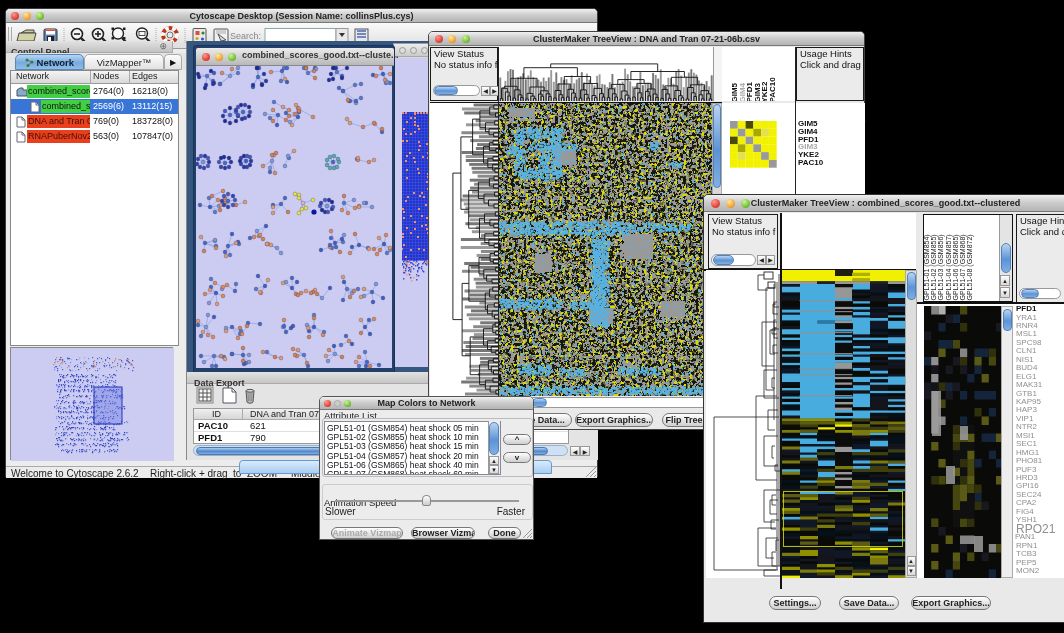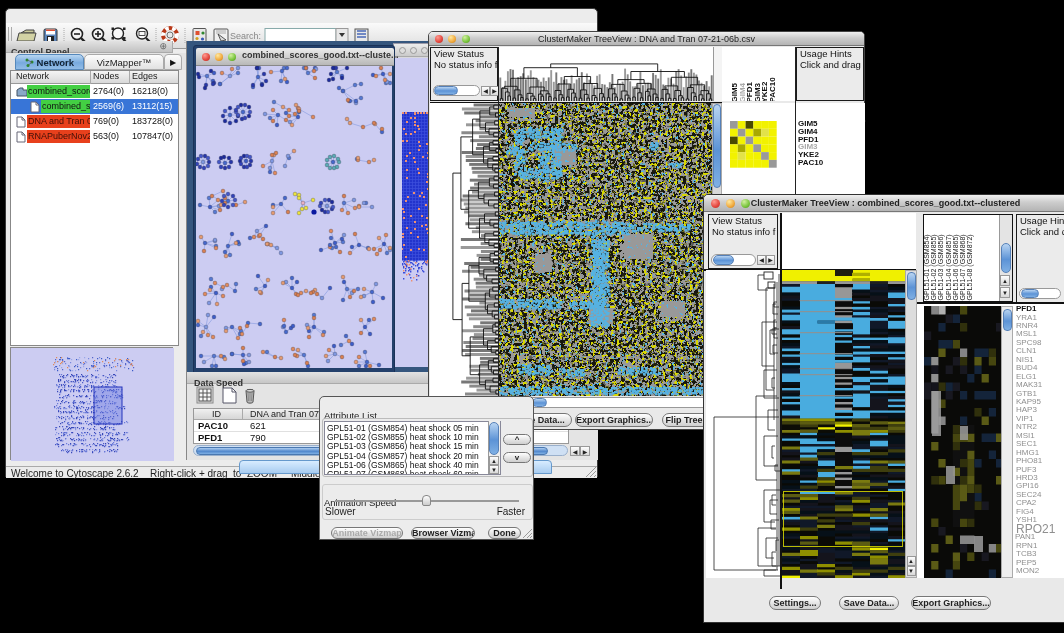--- a/index.html
+++ b/index.html
@@ -6,20 +6,26 @@
 .tl{width:8px;height:8px;border-radius:50%;position:absolute;top:3px;}
 .mactitle{background:linear-gradient(#f0f0f0,#cdcdcd 45%,#b4b4b4);border-bottom:1px solid #777;border-radius:4px 4px 0 0;}
 .mactitle div{white-space:nowrap;overflow:hidden;}
 .pill{position:absolute;border:1px solid #777;border-radius:8px;background:linear-gradient(#fff,#e8e8e8 45%,#cfcfcf);text-align:center;font-size:9px;font-weight:bold;color:#222;white-space:nowrap;overflow:hidden;}
 .sbtrack{position:absolute;background:#fff;border:1px solid #999;border-radius:7px;}
 .sbthumb{position:absolute;background:linear-gradient(#b8d4f2,#5c93d6 55%,#7fb0e4);border:1px solid #5580b8;border-radius:6px;}
 .arrbox{position:absolute;background:linear-gradient(#fdfdfd,#d8d8d8);border:1px solid #999;font-size:6px;color:#222;text-align:center;line-height:9px;}
 .blkpanel{position:absolute;background:#ebebeb;border:1px solid #1a1a1a;font-size:9.5px;color:#111;line-height:10.5px;padding:1px 0 0 3px;white-space:nowrap;overflow:hidden;}
 </style></head><body>
 <div class="abs" style="left:5px;top:8px;width:593px;height:469px;background:#ececec;border:1px solid #3a3a3a;border-radius:5px 5px 0 0;box-shadow:0 0 0 1px #000;">
+    <div class="abs mactitle" style="left:0;top:0;width:100%;height:14px;">
+      <div class="tl" style="left:5px;background:radial-gradient(circle at 35% 30%,#ff9a90,#e2453c 60%,#b03028);"></div>
+      <div class="tl" style="left:17px;background:radial-gradient(circle at 35% 30%,#ffe9a0,#f0a83c 60%,#c07818);"></div>
+      <div class="tl" style="left:30px;background:radial-gradient(circle at 35% 30%,#d2f0a0,#78c43c 60%,#4a8c18);"></div>
+      <div style="text-align:center;font-size:9px;font-weight:bold;color:#222;line-height:14px;">Cytoscape Desktop (Session Name: collinsPlus.cys)</div>
+    </div>
     <div class="abs" style="left:0;top:14px;width:100%;height:26px;background:linear-gradient(#fafafa,#dedede);border-bottom:1px solid #999;">
       <div class="abs" style="left:2px;top:4px;width:4px;height:18px;border-left:1px solid #aaa;border-right:1px solid #aaa;"></div>
       <svg class="abs" style="left:8px;top:2px;" width="360" height="22" xmlns="http://www.w3.org/2000/svg">
 <g>
           <path d="M7 8 L12 5 L20 5 L20 8 Z" fill="#c8c89a" stroke="#444"></path>
           <path d="M5 8 L22 8 L20 16 L3 16 Z" fill="#d2d2a4" stroke="#444"></path>
         </g>
 <g>
           <rect x="30" y="4" width="13" height="13" rx="1.5" fill="#5c84b8" stroke="#333"></rect>
           <rect x="32" y="4.5" width="9" height="5" fill="#fff"></rect>
@@ -702,21 +708,21 @@
                 <circle cx="103" cy="147" r="1.9"></circle>
                 <circle cx="103" cy="132" r="1.9"></circle>
                 <circle cx="117" cy="134" r="1.9"></circle>
               </g>
             </g>
             <circle cx="118" cy="146" r="2.6" fill="#0918a0"></circle>
           </svg></div>
       </div>
     </div>
     <div class="abs" style="left:180px;top:363px;width:412px;height:88px;background:#e4e4e4;border-left:1px solid #888;">
-      <div style="height:12px;background:linear-gradient(#e2e2e2,#c6c6c6);border-bottom:1px solid #aaa;"><span style="font-size:9px;font-weight:bold;color:#333;margin-left:7px;line-height:12px;display:inline-block;">Data Speed</span></div>
+      <div style="height:12px;background:linear-gradient(#e2e2e2,#c6c6c6);border-bottom:1px solid #aaa;"><span style="font-size:9px;font-weight:bold;color:#333;margin-left:7px;line-height:12px;display:inline-block;">Data Export</span></div>
       <svg class="abs" style="left:9px;top:14px;" width="70" height="19" xmlns="http://www.w3.org/2000/svg">
 <g>
           <rect x="1" y="1" width="16" height="16" fill="#e0e0e0" stroke="#888"></rect>
           <rect x="3" y="3" width="12" height="12" fill="#f8f8f8" stroke="#555"></rect>
           <path d="M3 7 H15 M3 11 H15 M7 3 V15 M11 3 V15" stroke="#555"></path>
         </g>
 <g>
           <path d="M27 2 L36 2 L40 6 L40 17 L27 17 Z" fill="#fff" stroke="#556"></path>
           <path d="M36 2 L36 6 L40 6" fill="none" stroke="#556"></path>
         </g>
@@ -747,21 +753,21 @@
       <div class="arrbox" style="left:383px;top:74px;width:10px;height:10px;line-height:10px;">◀</div>
       <div class="arrbox" style="left:393px;top:74px;width:10px;height:10px;line-height:10px;">▶</div>
       <div class="abs" style="left:52px;top:88px;width:313px;height:14px;background:linear-gradient(#d8ecff,#a8ccf0);border:1px solid #6699cc;border-radius:4px 4px 0 0;font-size:10px;font-weight:bold;color:#123;text-align:center;line-height:14px;">Node Attribute Browser</div>
     </div>
   </div>
 <div class="abs" style="left:428px;top:31px;width:437px;height:399px;background:#e9e9e9;border:1px solid #444;border-radius:5px 5px 0 0;">
     <div class="mactitle abs" style="left:0;top:0;width:100%;height:14px;">
       <i class="tl" style="left:6px;width:8px;height:8px;background:radial-gradient(circle at 35% 30%,#ff9a90,#e2453c 60%,#b03028);"></i>
       <i class="tl" style="left:19px;width:8px;height:8px;background:radial-gradient(circle at 35% 30%,#ffe9a0,#f0a83c 60%,#c07818);"></i>
       <i class="tl" style="left:33px;width:8px;height:8px;background:radial-gradient(circle at 35% 30%,#d2f0a0,#78c43c 60%,#4a8c18);"></i>
-      <div style="text-align:center;font-size:9px;font-weight:normal;color:#222;line-height:14px;">ClusterMaker TreeView : DNA and Tran 07-21-06b.csv</div>
+      <div style="text-align:center;font-size:9px;font-weight:bold;color:#222;line-height:14px;">ClusterMaker TreeView : DNA and Tran 07-21-06b.csv</div>
     </div>
     <div class="blkpanel" style="left:1px;top:15px;width:68px;height:54px;">View Status<br>No status info f</div>
     <div class="sbtrack" style="left:4px;top:53px;width:47px;height:11px;"></div>
     <div class="sbthumb" style="left:5px;top:54px;width:24px;height:9px;"></div>
     <div class="arrbox" style="left:52px;top:54px;width:9px;height:10px;">◀</div>
     <div class="arrbox" style="left:61px;top:54px;width:9px;height:10px;">▶</div>
     <div class="abs" style="left:70px;top:15px;width:214px;height:54px;overflow:hidden;"><svg width="214" height="54" xmlns="http://www.w3.org/2000/svg">
         <rect x="0.0" y="0.0" width="214.0" height="54.0" fill="#ffffff"></rect>
         <line x1="1.3" y1="30.5" x2="1.3" y2="54" stroke="#8a8a8a" stroke-width="1.91"></line>
         <line x1="3.8" y1="40.0" x2="3.8" y2="54" stroke="#777777" stroke-width="1.91"></line>
@@ -1249,20 +1255,26 @@
     </div>
     <div class="abs" style="left:366px;top:15px;width:1px;height:349px;background:#222;"></div>
     <div class="sbtrack" style="left:71px;top:365px;width:211px;height:11px;"></div>
     <div class="sbthumb" style="left:103px;top:366px;width:15px;height:9px;"></div>
     <div class="pill" style="left:16px;top:381px;width:60px;height:14px;line-height:13px;">Settings...</div>
     <div class="pill" style="left:78px;top:381px;width:65px;height:14px;line-height:13px;">Save Data...</div>
     <div class="pill" style="left:146px;top:381px;width:78px;height:14px;line-height:13px;">Export Graphics...</div>
     <div class="pill" style="left:233px;top:381px;width:74px;height:14px;line-height:13px;">Flip Tree Nodes</div>
   </div>
 <div class="abs" style="left:319px;top:396px;width:215px;height:144px;background:#ececec;border:1px solid #555;border-radius:5px 5px 0 0;">
+    <div class="mactitle abs" style="left:0;top:0;width:100%;height:13px;">
+      <i class="tl" style="left:4px;top:2.5px;width:7px;height:7px;background:radial-gradient(circle at 35% 30%,#ff9a90,#e2453c 60%,#b03028);"></i>
+      <i class="tl" style="left:14px;top:2.5px;width:7px;height:7px;background:#ccc;border:0.5px solid #aaa;"></i>
+      <i class="tl" style="left:24px;top:2.5px;width:7px;height:7px;background:radial-gradient(circle at 35% 30%,#d2f0a0,#78c43c 60%,#4a8c18);"></i>
+      <div style="text-align:center;font-size:9px;font-weight:bold;color:#222;line-height:13px;">Map Colors to Network</div>
+    </div>
     <span class="abs" style="left:4px;top:13px;font-size:9.5px;color:#222;">Attribute List</span>
     <div class="abs" style="left:2px;top:21px;width:211px;height:59px;border:1px solid #bbb;border-radius:3px;"></div>
     <div class="abs" style="left:4px;top:24px;width:177px;height:54px;background:#fff;border:1px solid #889;overflow:hidden;font-size:8.5px;color:#111;">
       <div style="position:absolute;left:2px;top:1.0px;white-space:nowrap;">GPL51-01 (GSM854) heat shock 05 min</div>
       <div style="position:absolute;left:2px;top:10.2px;white-space:nowrap;">GPL51-02 (GSM855) heat shock 10 min</div>
       <div style="position:absolute;left:2px;top:19.4px;white-space:nowrap;">GPL51-03 (GSM856) heat shock 15 min</div>
       <div style="position:absolute;left:2px;top:28.6px;white-space:nowrap;">GPL51-04 (GSM857) heat shock 20 min</div>
       <div style="position:absolute;left:2px;top:37.8px;white-space:nowrap;">GPL51-06 (GSM865) heat shock 40 min</div>
       <div style="position:absolute;left:2px;top:47.0px;white-space:nowrap;">GPL51-07 (GSM868) heat shock 60 min</div>
     </div>

